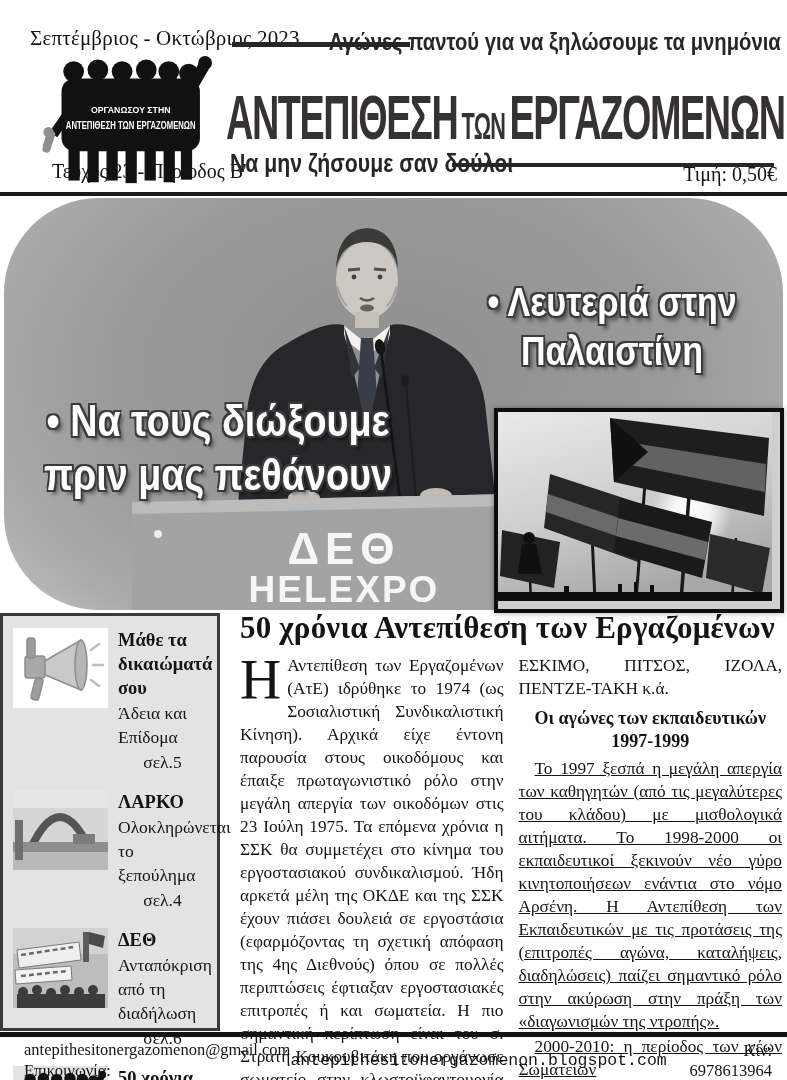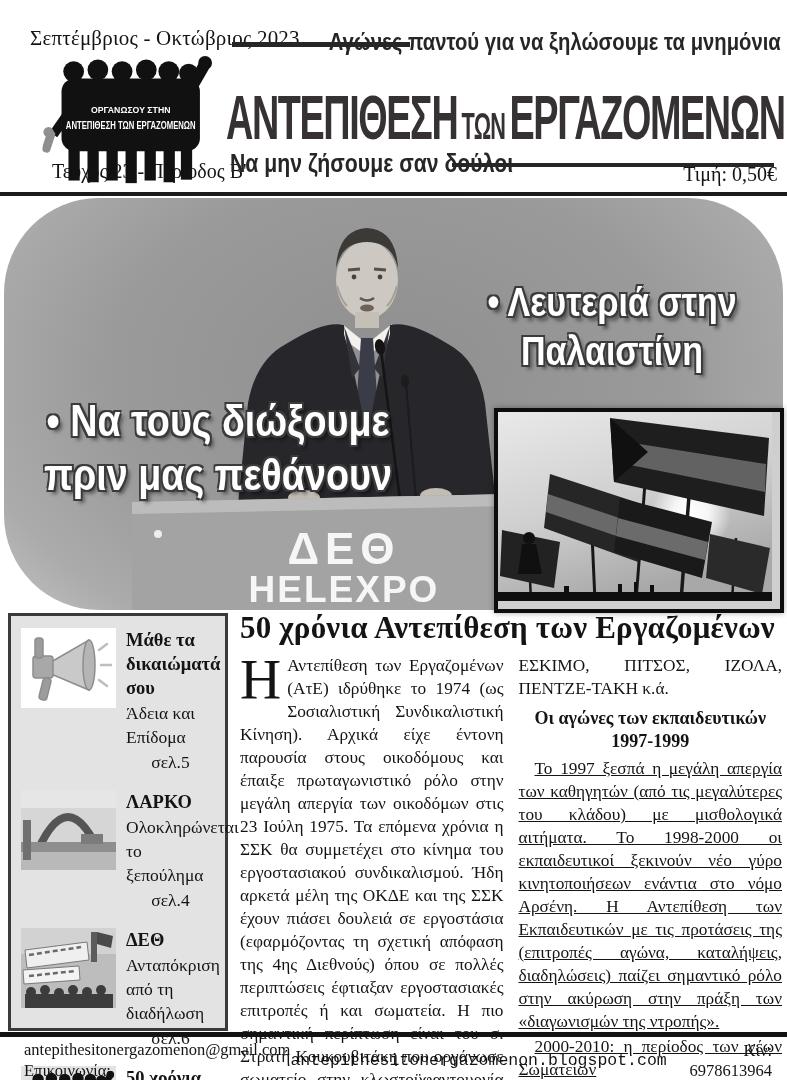--- a/index.html
+++ b/index.html
@@ -35,21 +35,21 @@
             color:#fff;text-align:center;line-height:1.22;
             text-shadow:-2px -2px 0 #3b3b3b,2px -2px 0 #3b3b3b,-2px 2px 0 #3b3b3b,
                         2px 2px 0 #3b3b3b,4px 4px 4px rgba(0,0,0,.45);}
   .headline.right{left:452px;top:282px;width:320px;font-size:37px;transform:scale(.92,1.08);}
   .headline.left{left:14px;top:398px;width:408px;font-size:41px;transform:scale(.92,1.08);}
   .flags-inset{position:absolute;left:494px;top:408px;width:282px;height:197px;
                border:4px solid #0d0d0d;background:#cfcfcf;box-shadow:0 0 6px rgba(0,0,0,.35);}
   .flags-inset svg{display:block;}
 
   
-  .sidebar{position:absolute;left:8px;top:613px;width:220px;height:418px;background:#e3e3e3;
+  .sidebar{position:absolute;left:0;top:613px;width:220px;height:418px;background:#e3e3e3;
            border:3px solid #3a3a3a;box-sizing:border-box;padding:12px 10px 6px 10px;}
   .s-item{display:flex;gap:10px;margin-bottom:17px;}
   .thumb{flex:0 0 95px;width:95px;height:80px;background:#fff;overflow:hidden;}
   .thumb svg{display:block;}
   .s-text{flex:1;min-width:0;}
   .s-title{font-weight:bold;font-size:18.5px;line-height:1.3;}
   .s-sub{font-size:17.5px;line-height:1.35;margin-top:2px;}
   .s-page{font-size:17.5px;text-align:center;margin-top:3px;}
 
   .article{position:absolute;left:240px;top:610px;width:542px;}

